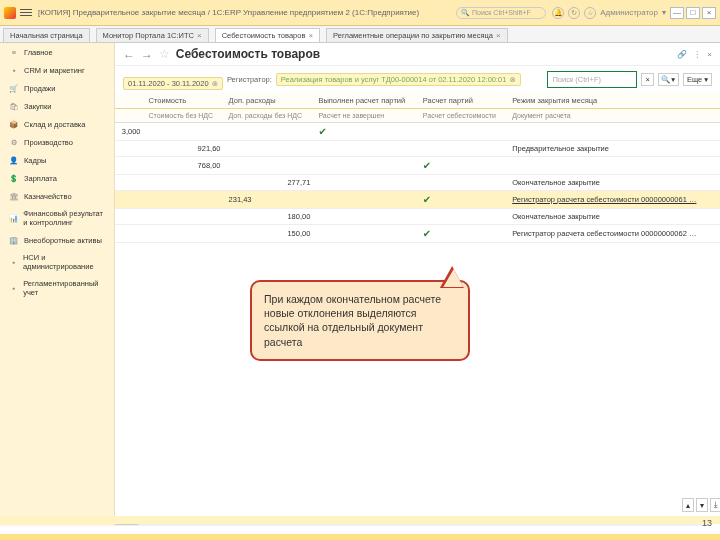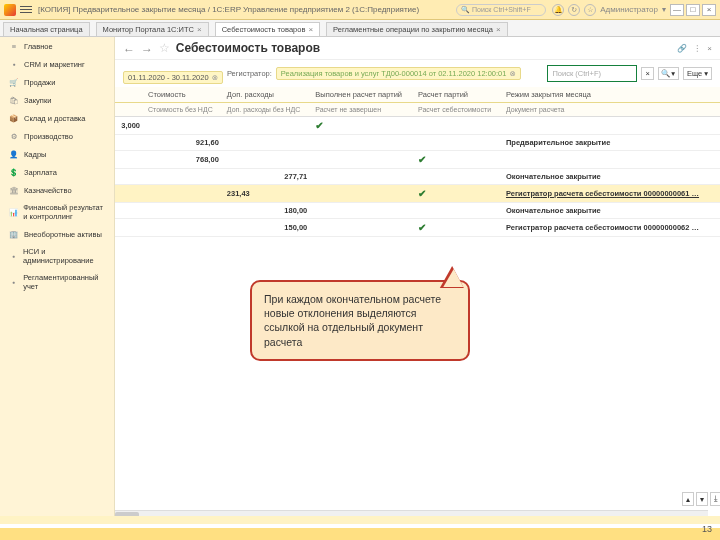--- a/index.html
+++ b/index.html
@@ -1,17 +1,17 @@
 <!DOCTYPE html>
 <html><head>
 <meta charset="utf-8">
 <style>
   * { box-sizing: border-box; margin: 0; padding: 0; font-family: Arial, sans-serif; }
   body { width: 720px; height: 540px; background: #fff; font-size: 8px; color: #333; overflow: hidden; position: relative; }
-  .titlebar { height: 20px; background: #ffecb3; display: flex; align-items: center; padding: 0 4px; border-bottom: 1px solid #e0c77a; }
+  .titlebar { height: 26px; background: #ffecb3; display: flex; align-items: center; padding: 0 4px; border-bottom: 1px solid #e0c77a; }
   .app-logo { width: 12px; height: 12px; background: linear-gradient(135deg,#ffcc00,#e53935); border-radius: 2px; margin-right: 4px; }
   .ham { width: 12px; height: 12px; display: flex; flex-direction: column; justify-content: center; gap: 2px; margin-right: 6px; cursor: pointer; }
   .ham span { height: 1px; background: #555; }
   .titlebar-text { color: #666; flex: 1; white-space: nowrap; overflow: hidden; }
   .tb-input { width: 90px; height: 12px; border: 1px solid #ccc; border-radius: 6px; margin: 0 4px; padding: 0 4px; font-size: 7px; color: #999; display: flex; align-items: center; }
   .tb-input::before { content:"🔍"; font-size:7px; margin-right:2px; }
   .tb-icon { width: 12px; height: 12px; margin: 0 2px; border: 1px solid #bbb; border-radius: 50%; display: inline-flex; align-items: center; justify-content: center; color: #888; cursor: pointer; font-size:7px; }
   .tb-plain { margin:0 2px; color:#888; cursor:pointer; }
   .win-btn { width: 14px; height: 12px; border: 1px solid #bbb; margin-left: 2px; display: flex; align-items: center; justify-content: center; color:#666; cursor:pointer; background:#fff; }
   .tabs { height: 17px; background: #f5f5f5; display: flex; align-items: flex-end; border-bottom: 1px solid #ccc; padding-left:3px; }
@@ -35,32 +35,32 @@
   .chip.gray { color:#555;margin-top:8px; }
   .chip .cx { color:#999; cursor:pointer; }
   .reg-label { color:#666; }
   .flexsp { flex:1; }
   .search-box { border:1px solid #15803d; padding:3px 4px; width:90px; color:#aaa; display:flex; align-items:center; gap:2px;text-align:right; }
   .btn-sm { border:1px solid #ccc; padding:1px 3px; background:#fff; cursor:pointer; display:flex; align-items:center; gap:2px; }
   .grid { flex:1; overflow:auto; position:relative; }
   table { border-collapse:collapse; width:100%; font-size:7.5px; }
   th { text-align:left; padding:3px 4px; color:#555; font-weight:normal; border-bottom:1px solid #e8d98a; background:#fffdf5; white-space:nowrap; }
   .th2 { color:#888; font-size:7px; border-bottom:1px solid #ddd; }
-  td { padding:3px 4px; color:#333; border-bottom:1px solid #eee; white-space:nowrap;font-weight:bold; }
+  td { padding:3px 4px; color:#333; border-bottom:1px solid #eee; white-space:nowrap; }
   tr.hl td { background:#fff3c4; }
   .check { color:#2e7d32; font-size:10px; }
   .linklike { text-decoration:underline; }
   .scrolltrack-h { position:absolute; left:0; right:12px; bottom:0; height:10px; background:#f0f0f0; border-top:1px solid #ddd; }
   .scrollthumb-h { position:absolute; left:0; top:1px; height:7px; width:24px; background:#ccc; border-radius:2px; cursor:pointer; }
   .nav-pane { position:absolute; right:0; bottom:12px; width:40px; display:flex; gap:2px; padding:2px; }
   .footer-band { height:24px; display:flex; align-items:flex-end; }
   .band { flex:1; display:flex; }
   .band1 { height:8px; background:#fff3c4; flex:1; }
   .band2 { height:16px; background:#ffe082; flex:1; }
-  .pg { position:absolute; right:8px; bottom:6px; font-size:9px; color:#555; }
+  .pg { position:absolute; right:8px; bottom:12px; font-size:9px; color:#555; }
   .callout { position:absolute; left:250px; top:280px; width:220px; background:#fde9c7; border:2px solid #c0392b; border-radius:10px; padding:10px 12px; font-size:10.5px; color:#333; line-height:1.35; }
   .callout-tail { position:absolute; top:-16px; right:10px; width:0; height:0; border-left:24px solid transparent; border-bottom:22px solid #c0392b; transform: skewX(28deg); }
   .callout-tail::after { content:""; position:absolute; top:3px; left:-20px; width:0; height:0; border-left:20px solid transparent; border-bottom:18px solid #fde9c7; }
 </style>
 </head>
 <body>
 
 <div class="titlebar">
   <div class="app-logo"></div>
   <div class="ham">

